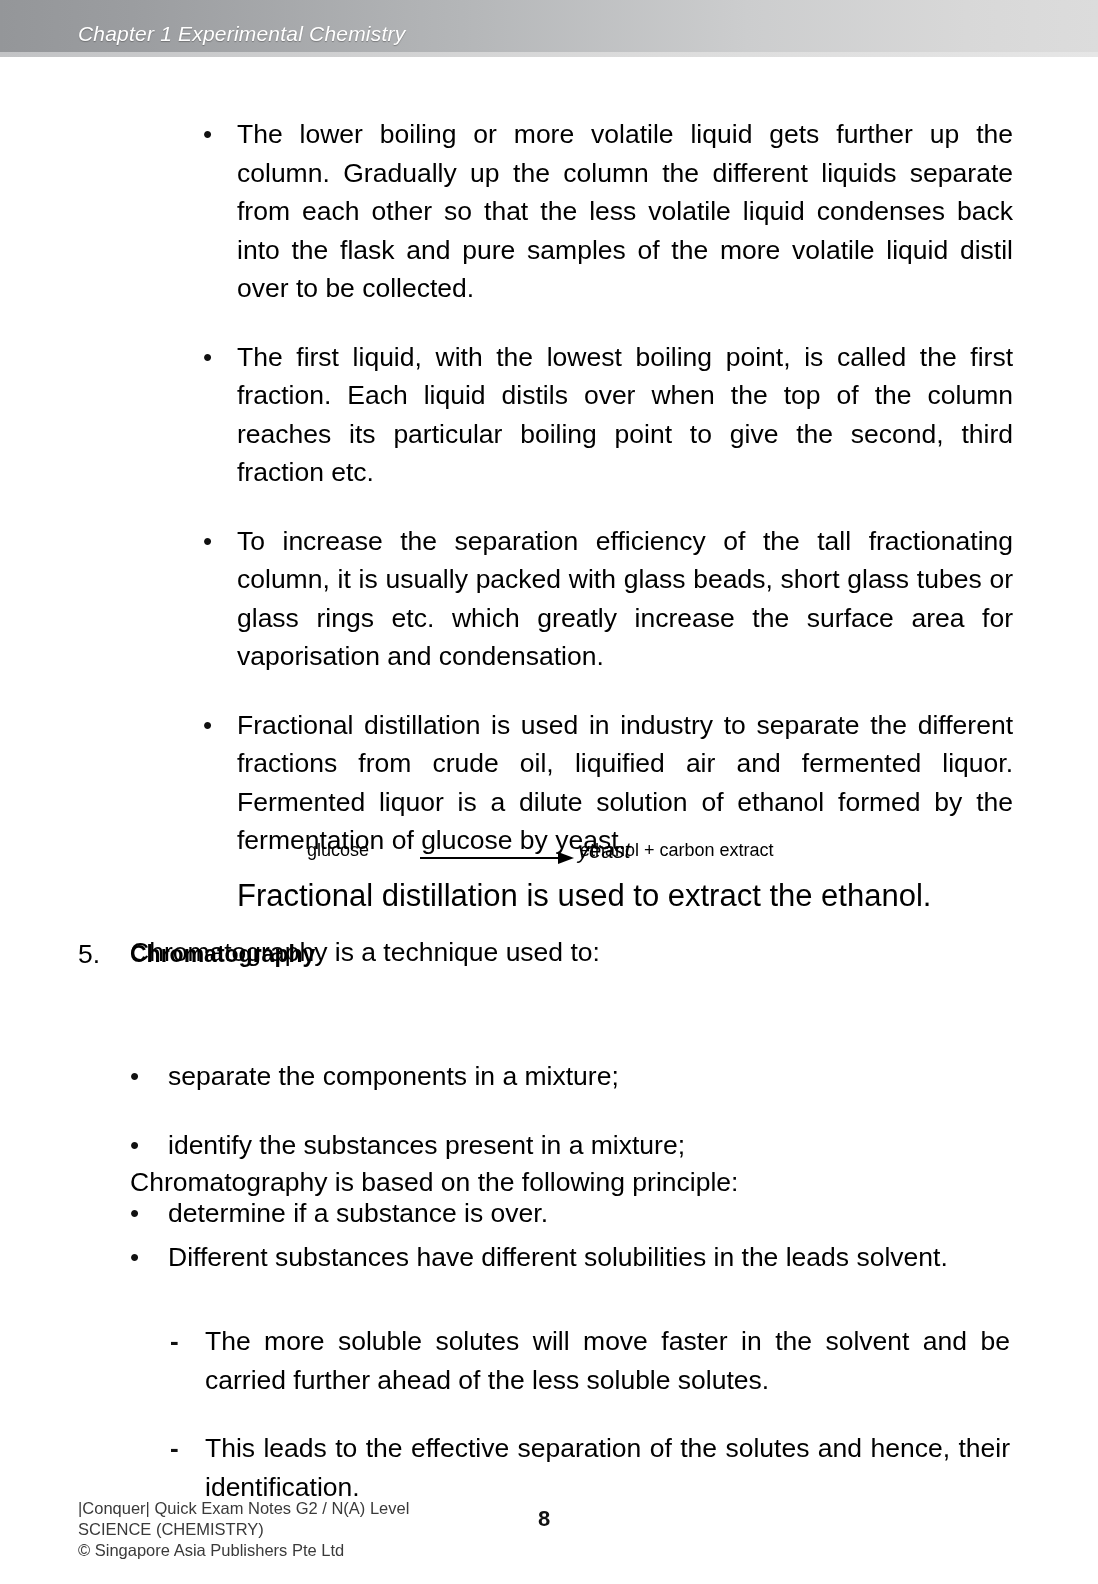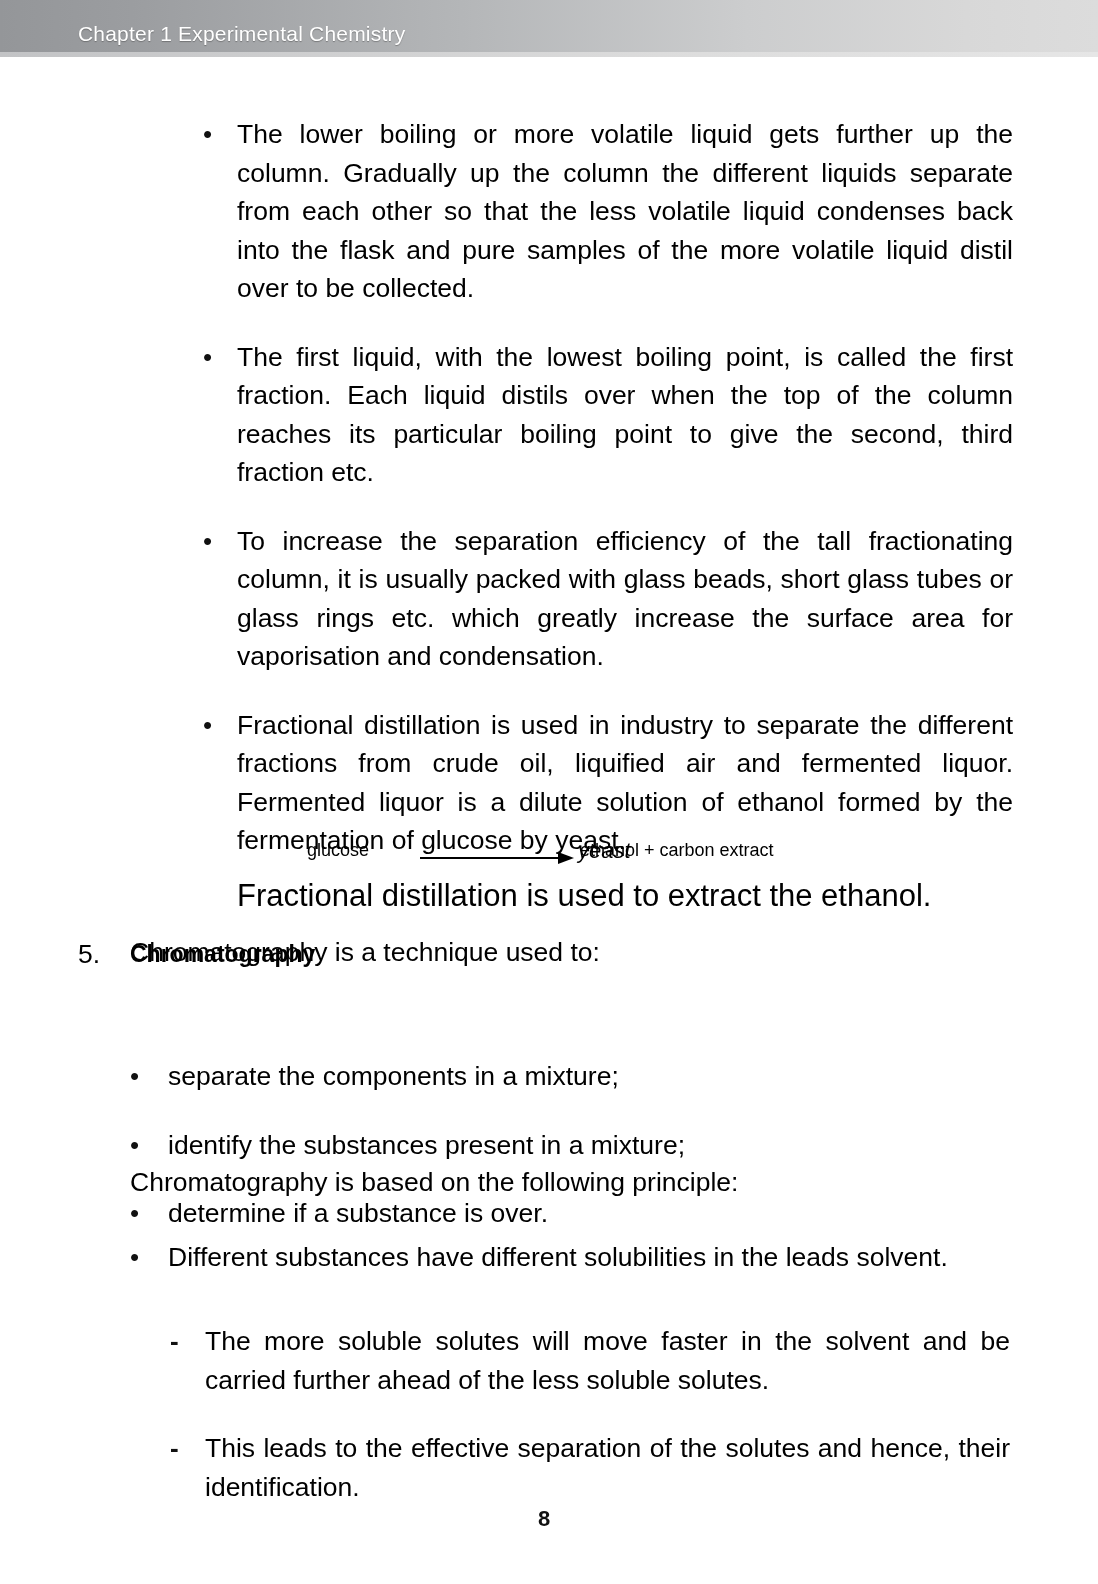--- a/index.html
+++ b/index.html
@@ -32,20 +32,21 @@
     bottom: 0;
     width: 100%;
     height: 5px;
     background: linear-gradient(to right, #c2c3c5 0%, #dcdcdc 60%, #e6e6e6 100%);
   }
   .chapter-title {
     position: absolute;
     left: 78px;
     top: 22px;
     font-size: 21px;
+    font-style: italic;
     color: #ffffff;
     letter-spacing: 0.2px;
     white-space: nowrap;
     text-shadow: 0 1px 1px rgba(60,60,60,0.45);
   }
 
   
   .content {
     position: absolute;
     top: 57px;
@@ -336,14 +337,19 @@
     </div>
     <div class="bullet-row">
       <span class="marker dash">-</span>
       <div class="body">This leads to the effective separation of the solutes and hence, their identification.</div>
     </div>
   </div>
 
 </div>
 
 <div class="page-footer">
+  <div class="footer-credit">
+    <div>|Conquer| Quick Exam Notes G2 / N(A) Level</div>
+    <div>SCIENCE (CHEMISTRY)</div>
+    <div>© Singapore Asia Publishers Pte Ltd</div>
+  </div>
   <div class="page-number">8</div>
 </div>
 
 </body></html>

